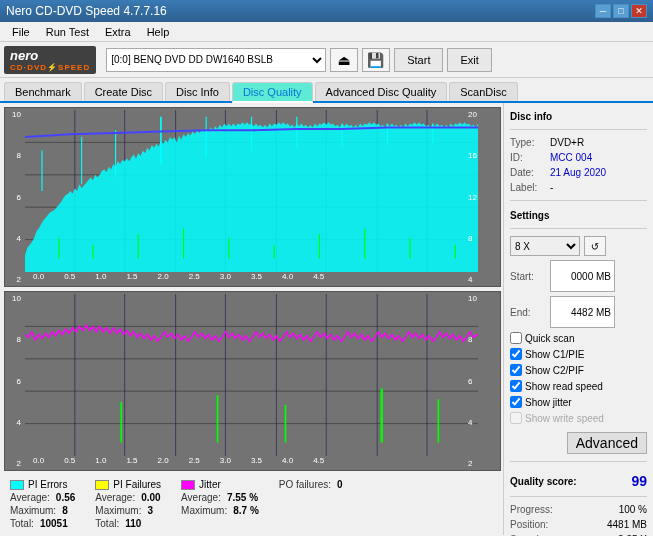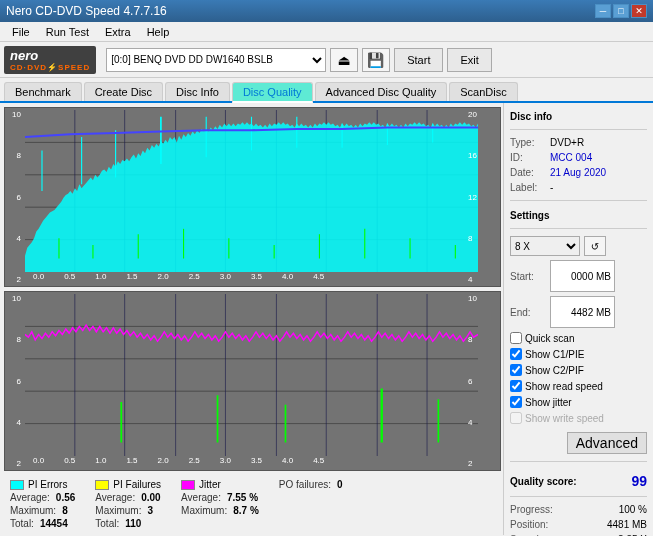--- a/index.html
+++ b/index.html
@@ -270,21 +270,21 @@
         <div class="stat-row">
           <span class="stat-label">Average:</span>
           <span class="stat-value">0.56</span>
         </div>
         <div class="stat-row">
           <span class="stat-label">Maximum:</span>
           <span class="stat-value">8</span>
         </div>
         <div class="stat-row">
           <span class="stat-label">Total:</span>
-          <span class="stat-value">14454</span>
+          <span class="stat-value">10051</span>
         </div>
       </div>
 
       <div class="legend-group">
         <div class="legend-item">
           <div class="legend-color" style="background:#ffff00;"></div>
           <span>PI Failures</span>
         </div>
         <div class="stat-row">
           <span class="stat-label">Average:</span>

